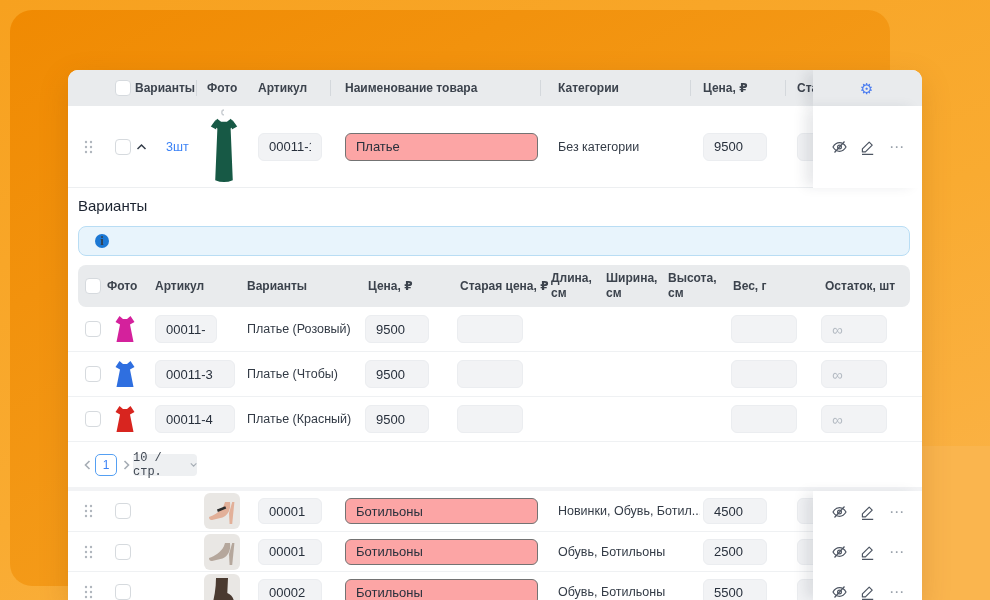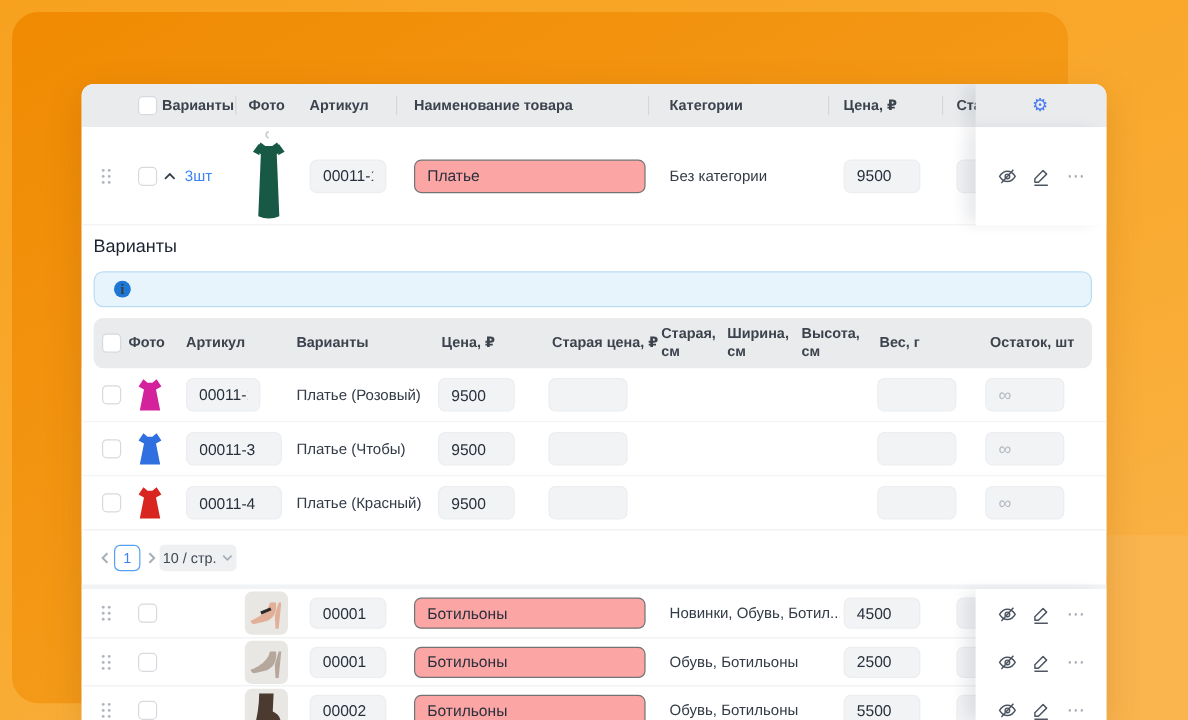--- a/index.html
+++ b/index.html
@@ -35,21 +35,21 @@
   .lbl{ font-size:12px; font-weight:700; color:#3c434d; }
   .celltxt{ font-size:12.5px; color:#333b46; }
   .abs{ position:absolute; }
   .vcent{ top:50%; transform:translateY(-50%); }
   .dots3{ color:#9aa2ab; font-size:15px; letter-spacing:1px; }
   .divider{ position:absolute; top:10px; width:1px; height:16px; background:#d4d8dc; }
   
   .thead{ position:absolute; left:0; top:0; width:854px; height:36px; background:#e9ebed; }
   
   .prow{ position:absolute; left:0; top:36px; width:854px; height:82px; background:#fff; border-bottom:1px solid #edeff1; }
-  .link-blue{ color:#3b82f6; font-size:12.5px; }
+  .link-blue{ color:#3b82f6; font-size:12.5px;margin-left:12px; }
   
   .vpanel{ position:absolute; left:0; top:118px; width:854px; height:299px; background:#fff; border-radius:0 0 10px 10px; }
   .vtitle{ position:absolute; left:10px; top:9px; font-size:15px; font-weight:500; color:#1b2330; }
   .vbanner{
     position:absolute; left:10px; top:38px; width:832px; height:30px;
     background:#e8f4fc; border:1px solid #b9ddf4; border-radius:8px;
     display:flex; align-items:center; padding-left:9px;
   }
   .info-ic{ width:14px; height:14px; border-radius:50%; background:#1c78d4; color:#fff;
     font-size:9.5px; font-weight:700; display:flex; align-items:center; justify-content:center;
@@ -60,21 +60,21 @@
   .vrow{ position:absolute; left:0; width:854px; height:45px; border-bottom:1px solid #eff1f3; background:#fff; }
   .sw-dress{ width:36px; height:36px; }
   .vpag{ position:absolute; left:0; top:254px; width:854px; height:45px; }
   .pg-chev{ stroke:#a6adb5; stroke-width:1.6; fill:none; }
   .pg-page{
     position:absolute; left:27px; width:22px; height:22px; border:1px solid #55a0f3; border-radius:5px;
     color:#3b82f6; font-size:12px; display:flex; align-items:center; justify-content:center; background:#fff;
   }
   .pg-pill{
     position:absolute; left:65px; width:64px; height:22px; background:#eef0f2; border-radius:4px;
-    display:flex; align-items:center; justify-content:center; gap:5px; font-size:12px; color:#3f4752;
+    display:flex; align-items:center; justify-content:center; gap:5px; font-size:12px; color:#3f4752;font-family:Liberation Mono, monospace;
   }
   .gapstrip{ position:absolute; left:0; top:417px; width:854px; height:4px; background:#f2f3f5; }
   
   .brows{ position:absolute; left:0; top:421px; width:854px; height:109px; background:#fff; }
   .brow{ position:relative; width:854px; border-bottom:1px solid #eff1f3;text-decoration:underline; }
   .shoe-thumb{ width:36px; height:36px; border-radius:6px; background:#e9e7e4; display:flex; align-items:flex-end; justify-content:center; overflow:hidden; }
   
   .sticky{ position:absolute; right:0; width:109px; box-shadow:-10px 0 12px -2px rgba(30,40,60,.10); }
   .st-head{ top:0; height:36px; background:#e9ebed; border-radius:0 10px 0 0; }
   .st-prow{ top:36px; height:82px; background:#fff; }
@@ -144,21 +144,21 @@
       <span class="info-ic">i</span>
     </div>
 
     <div class="vthead">
       <span class="cb abs vcent" style="left:7px"></span>
       <span class="lbl abs vcent" style="left:29px">Фото</span>
       <span class="lbl abs vcent" style="left:77px">Артикул</span>
       <span class="lbl abs vcent" style="left:169px">Варианты</span>
       <span class="lbl abs vcent" style="left:290px">Цена, ₽</span>
       <span class="lbl abs vcent" style="left:382px">Старая цена, ₽</span>
-      <span class="lbl abs vcent" style="left:473px; width:46px">Старая, см</span>
+      <span class="lbl abs vcent" style="left:473px; width:46px">Длина, см</span>
       <span class="lbl abs vcent" style="left:528px; width:52px">Ширина, см</span>
       <span class="lbl abs vcent" style="left:590px; width:52px">Высота, см</span>
       <span class="lbl abs vcent" style="left:655px">Вес, г</span>
       <span class="lbl abs vcent" style="left:747px">Остаток, шт</span>
     </div>
 
     <div class="vrow" style="top:119px">
       <span class="cb abs vcent" style="left:17px"></span>
       <svg class="sw-dress abs vcent" style="left:39px" viewBox="0 0 36 36">
         <path d="M12.5 5 L16 8 L20 8 L23.5 5 L27.5 11 L23 13.5 L26.5 31 L9.5 31 L13 13.5 L8.5 11 Z" fill="#d4219c"></path>

